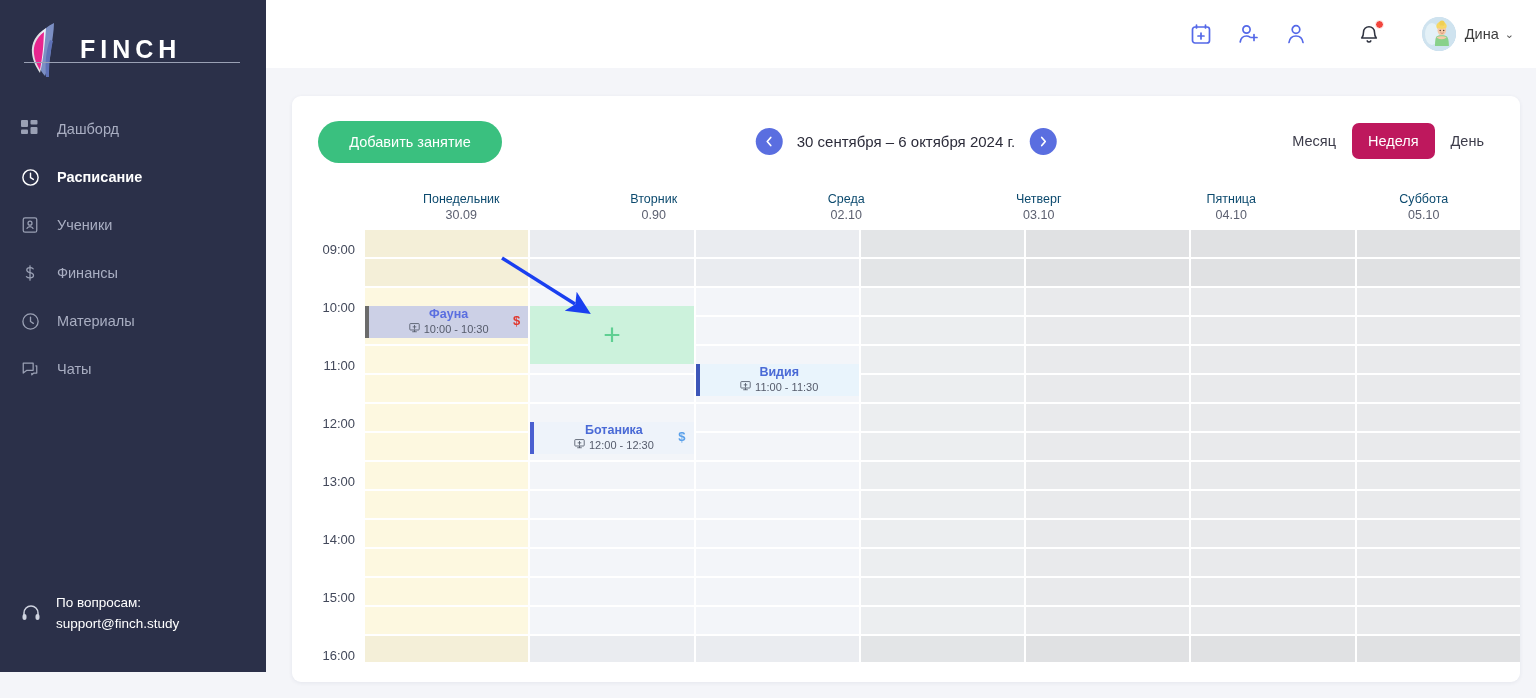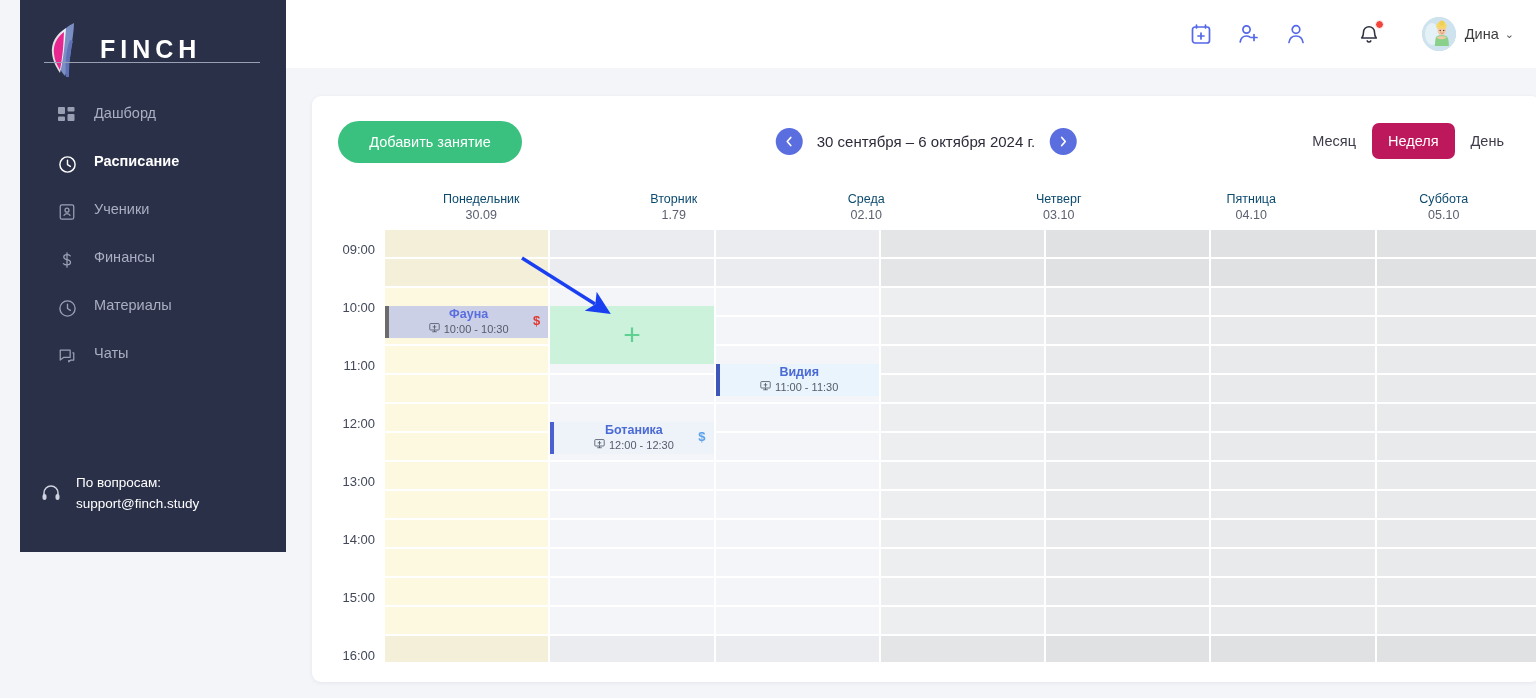--- a/index.html
+++ b/index.html
@@ -6,41 +6,40 @@
   html, body {
     width: 1536px; height: 698px;
     font-family: "Liberation Sans", sans-serif;
     background: #f4f5f9;
     overflow: hidden;
   }
   .app { display: flex; width: 1536px; height: 698px; }
 
   
   .sidebar {
-    width: 266px; height: 552px;
+    width: 266px; height: 672px;
     background: #2b3049;
     flex: 0 0 266px;
     position: relative;
-    margin-left: 20px;
   }
   .logo-wrap { padding: 18px 24px 0 24px; }
   .logo-row { display: flex; align-items: center; height: 62px; }
   .logo-mark { width: 44px; height: 58px; position: relative; flex: 0 0 44px; }
   .logo-text {
     color: #ffffff; font-size: 25px; font-weight: bold;
     letter-spacing: 5px; margin-left: 12px;
   }
   .logo-rule {
     height: 1px; background: #9aa0b4; margin: 0 0 0 0; width: 216px;
     position: relative; top: -18px;
   }
   .nav { margin-top: 24px; }
   .nav-item {
-    display: flex; 
-    height: 48px; padding-left: 36px;
+    display: flex; align-items: center;
+    height: 48px; padding-left: 19px;
     cursor: pointer;
   }
   .nav-icon {
     width: 22px; height: 22px; flex: 0 0 22px;
     display: flex; align-items: center; justify-content: center;
     margin-right: 16px;
   }
   .nav-label { font-size: 14.5px; color: #a9aec2; }
   .nav-item.active .nav-label { color: #ffffff; font-weight: bold; }
   .nav-item.active .nav-icon svg { stroke: #ffffff; }
@@ -348,21 +347,21 @@
       <div class="calendar">
 
         <div class="cal-head">
           <div class="cal-gutter"></div>
           <div class="dayhead">
             <div class="dname">Понедельник</div>
             <div class="ddate">30.09</div>
           </div>
           <div class="dayhead">
             <div class="dname">Вторник</div>
-            <div class="ddate">1.79</div>
+            <div class="ddate">0.90</div>
           </div>
           <div class="dayhead">
             <div class="dname">Среда</div>
             <div class="ddate">02.10</div>
           </div>
           <div class="dayhead">
             <div class="dname">Четверг</div>
             <div class="ddate">03.10</div>
           </div>
           <div class="dayhead">

